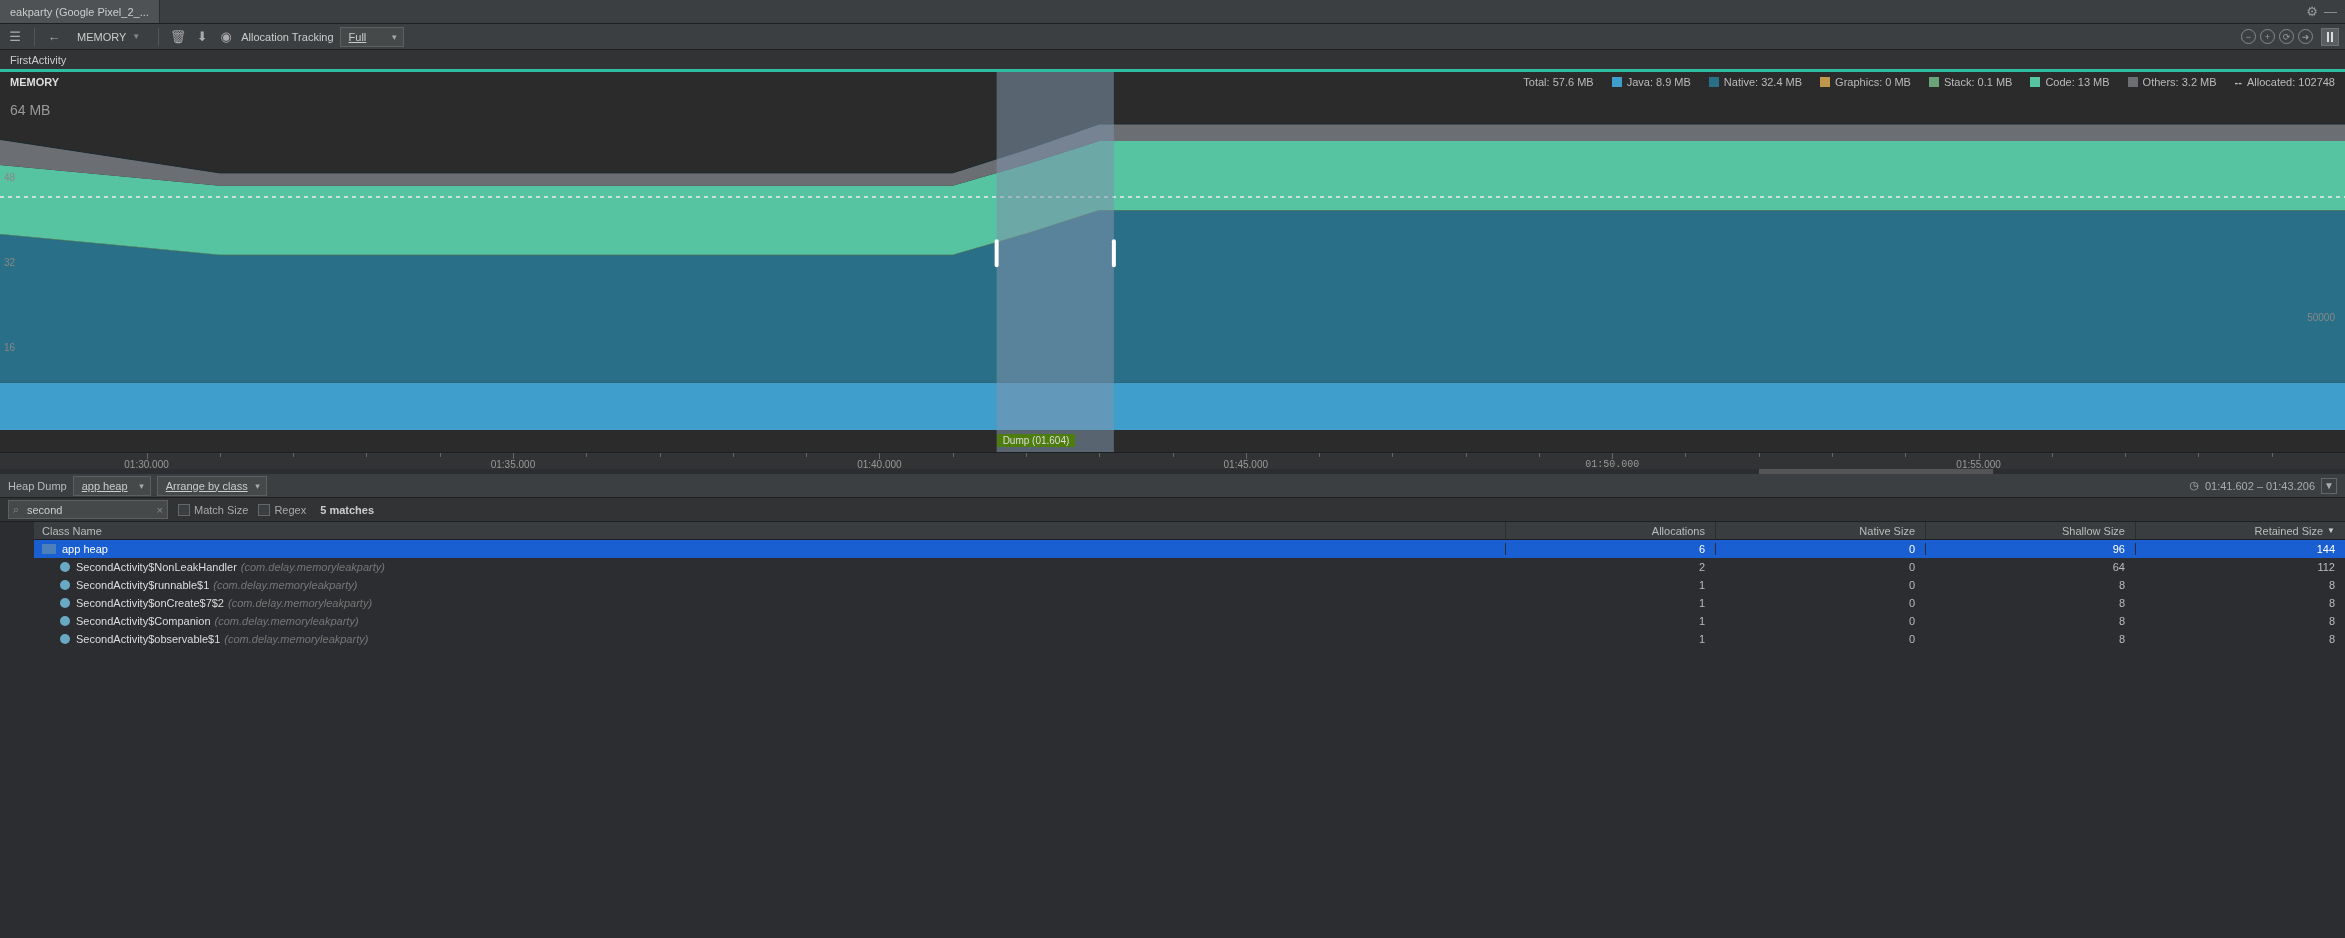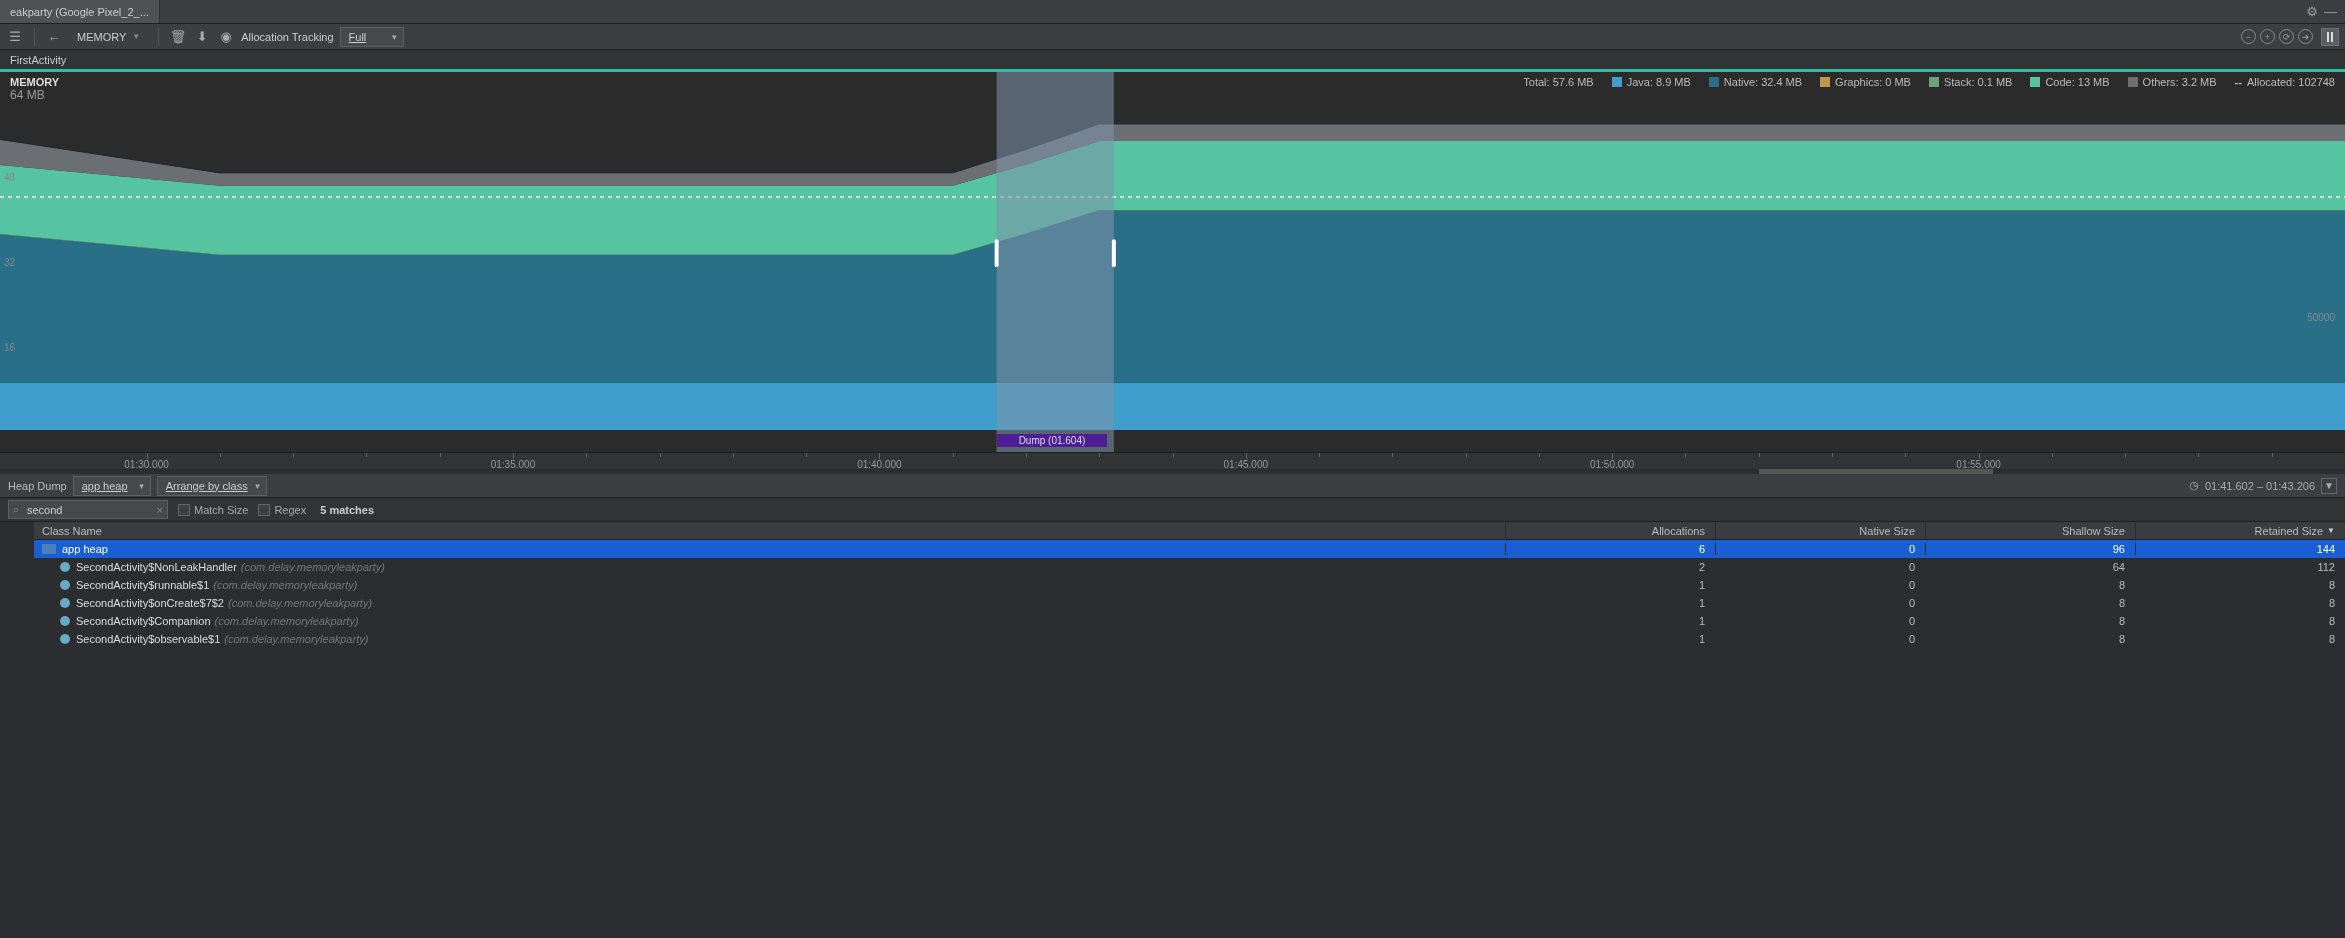--- a/index.html
+++ b/index.html
@@ -87,30 +87,30 @@
     position: relative;
     height: 380px;
     background:#2b2b2b;
     overflow:hidden;
   }
   .chart-header { position:absolute; top:0; left:0; right:0; height:30px;
     display:flex; align-items:flex-start; justify-content:space-between;
     padding:4px 10px; z-index:40;
   }
   .chart-title { font-weight:600; color:#ddd; font-size:11px; }
-  .chart-sub { font-size:12px; color:#999; }
+  .chart-sub { font-size:14px; color:#999;margin-top:14px; }
   .legend { display:flex; gap:18px; align-items:center;}
   .legend-item { display:flex; align-items:center; gap:5px; font-size:11px; color:#bbb;}
   .swatch { width:10px; height:10px; }
   .legend-extra { text-align:right; font-size:10px; color:#aaa; }
   .chart svg { position:absolute; top:0; left:0; }
   .ytick { position:absolute; left:4px; font-size:10px; color:#888; z-index:30;}
   .dump-badge {
-    position:absolute; background:#4c1d95; color:#ddd; font-size:10px;
-    padding:1px 22px; z-index:35;
+    position:absolute; background:#4d7c0f; color:#ddd; font-size:10px;
+    padding:1px 6px; z-index:35;
   }
   
   .timeline {
     height: 22px; background:#313335; position:relative; border-top:1px solid #1e1f22;
   }
   .timeline .tick { position:absolute; top:0; width:1px; height:4px; background:#666;}
   .timeline .tick.major { height:6px; }
   .timeline .tick-label { position:absolute; top:6px; font-size:10px; color:#999; transform:translateX(-50%);}
   .timeline-scroll { position:absolute; bottom:0; left:0; right:0; height:5px; background:#2b2d30;}
   .timeline-scroll .thumb { position:absolute; top:0; height:5px; background:#555; }
@@ -291,21 +291,21 @@
     <div class="tick" style="left: 1025.94px;"></div>
     <div class="tick" style="left: 1099.22px;"></div>
     <div class="tick" style="left: 1172.5px;"></div>
     <div class="tick major" style="left: 1245.78px;"></div>
     <div class="tick-label" style="left: 1245.78px;">01:45.000</div>
     <div class="tick" style="left: 1319.06px;"></div>
     <div class="tick" style="left: 1392.34px;"></div>
     <div class="tick" style="left: 1465.62px;"></div>
     <div class="tick" style="left: 1538.91px;"></div>
     <div class="tick major" style="left: 1612.19px;"></div>
-    <div class="tick-label" style="left: 1612.19px;">01:50.000</div>
+    <div class="tick-label" style="left: 1612.19px; font-family: Liberation Mono, monospace;">01:50.000</div>
     <div class="tick" style="left: 1685.47px;"></div>
     <div class="tick" style="left: 1758.75px;"></div>
     <div class="tick" style="left: 1832.03px;"></div>
     <div class="tick" style="left: 1905.31px;"></div>
     <div class="tick major" style="left: 1978.59px;"></div>
     <div class="tick-label" style="left: 1978.59px;">01:55.000</div>
     <div class="tick" style="left: 2051.88px;"></div>
     <div class="tick" style="left: 2125.16px;"></div>
     <div class="tick" style="left: 2198.44px;"></div>
     <div class="tick" style="left: 2271.72px;"></div>

